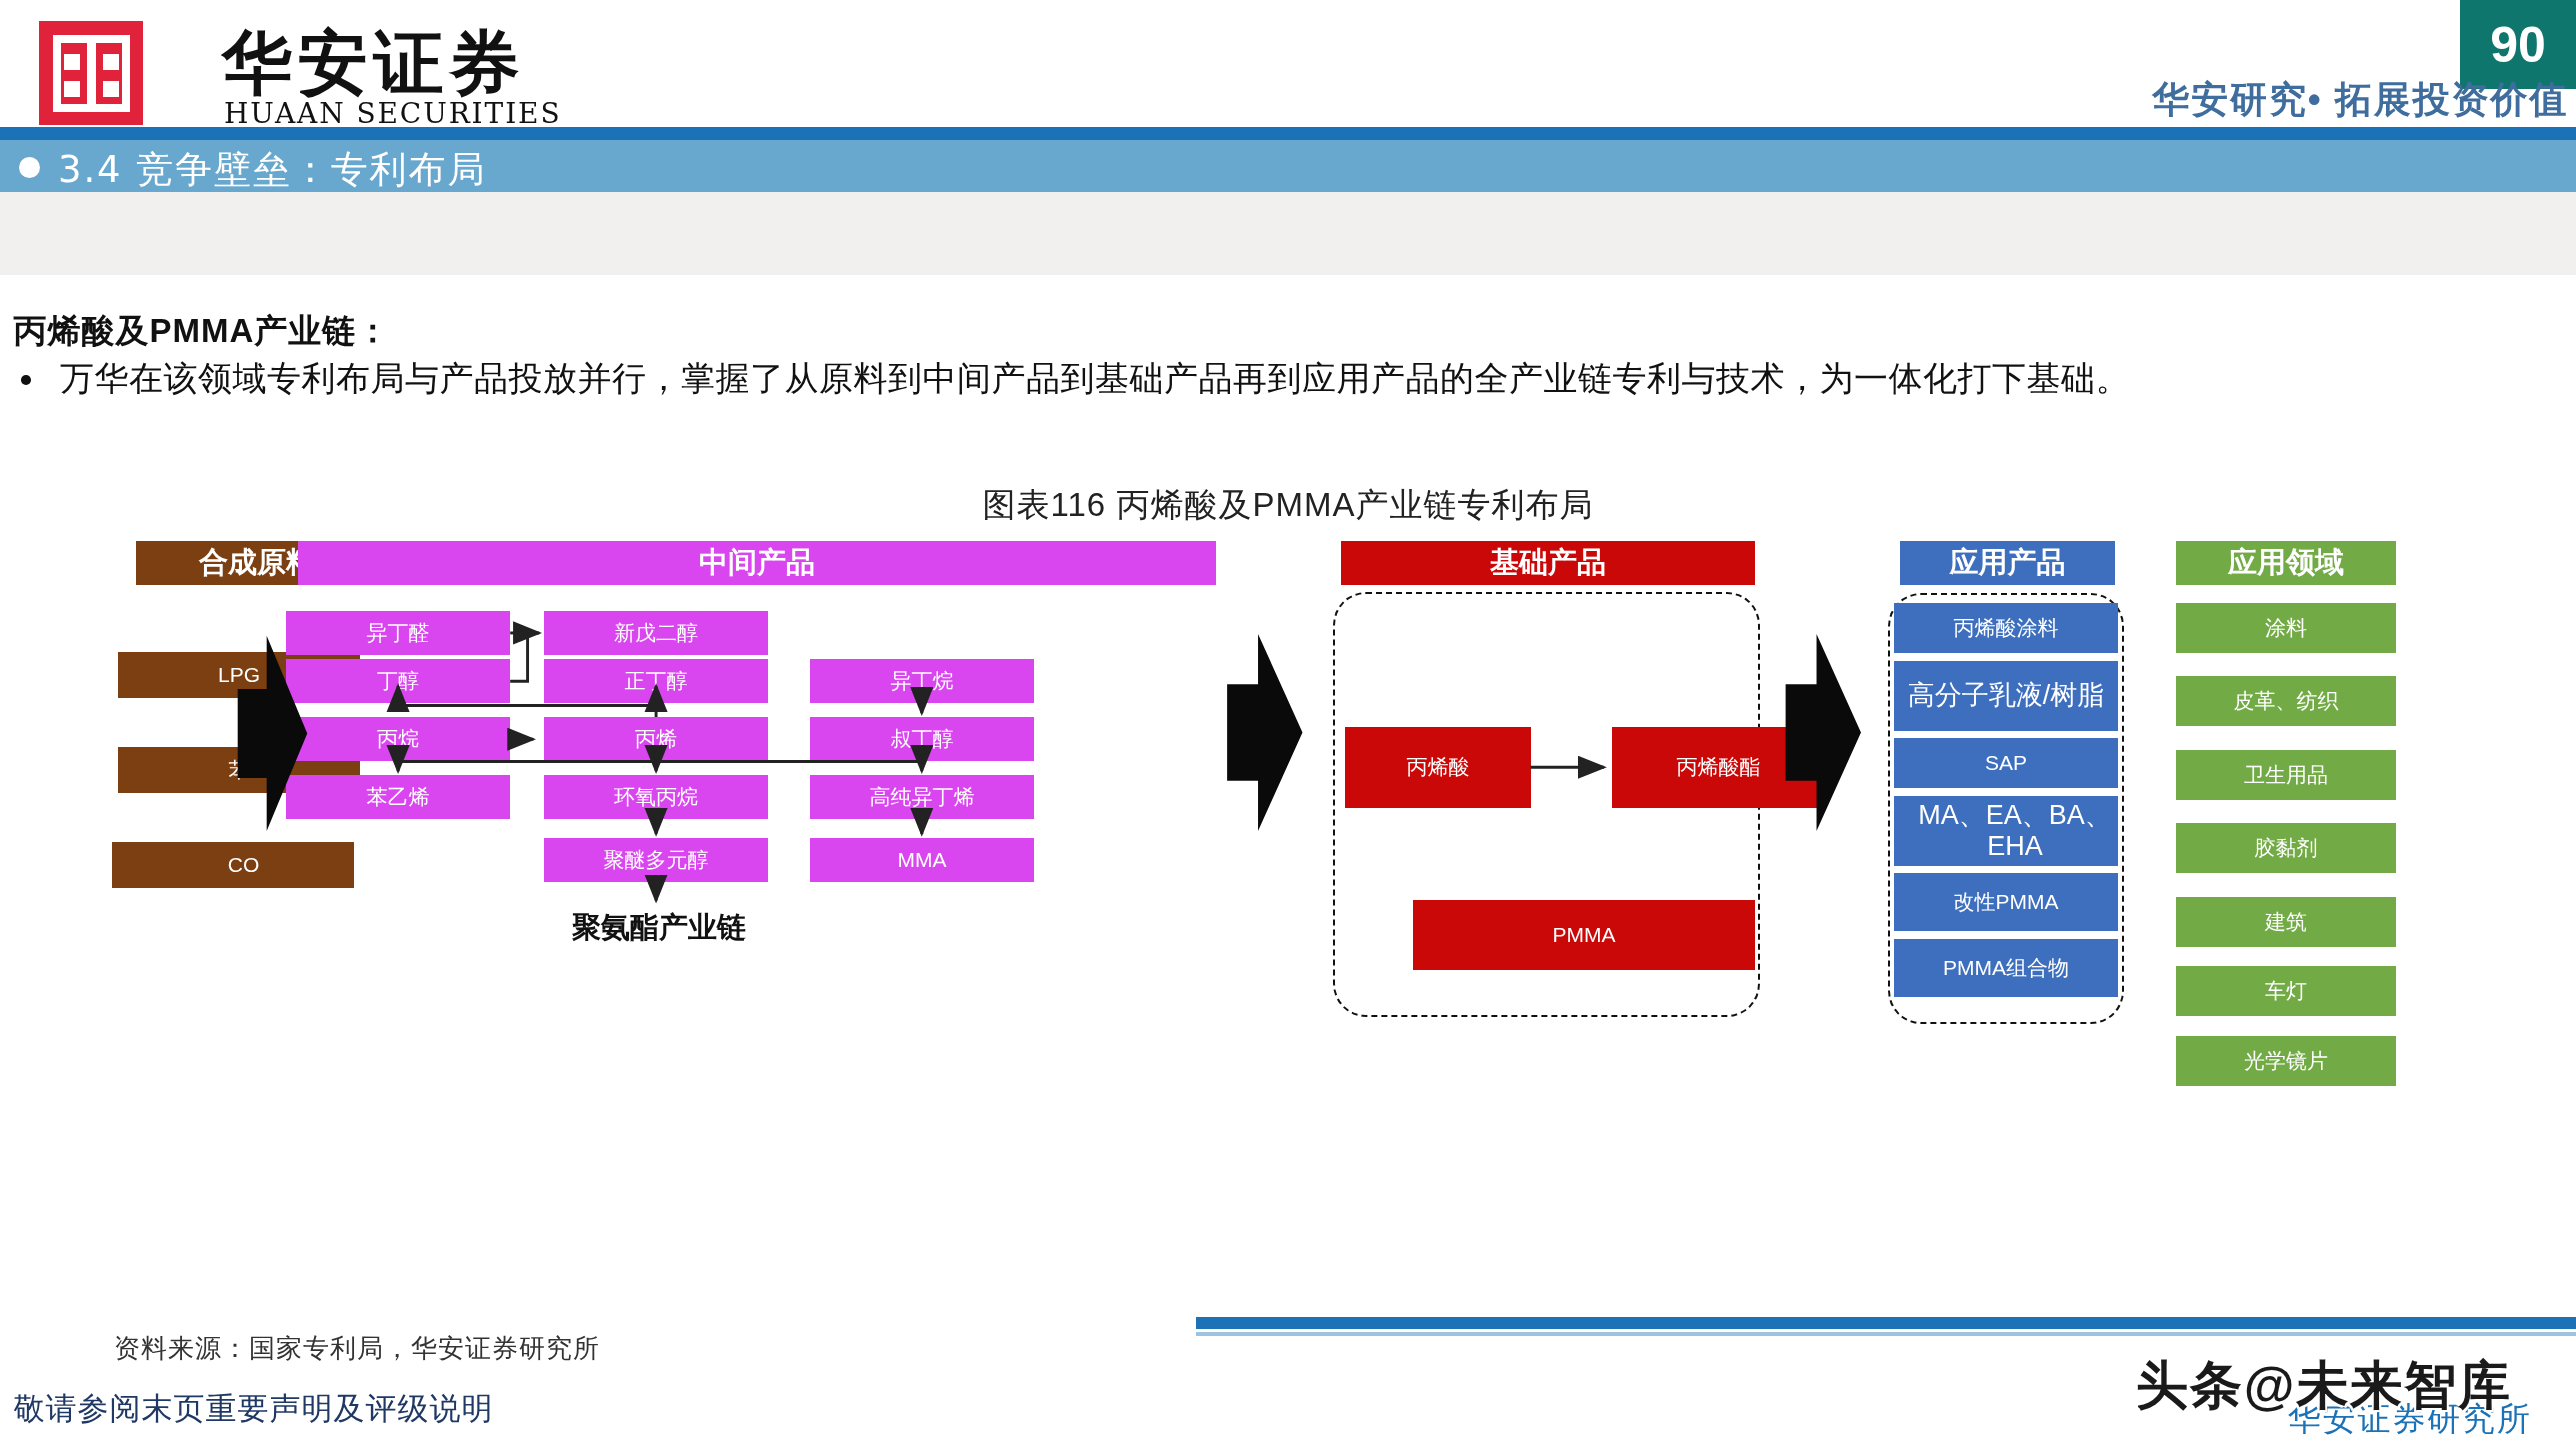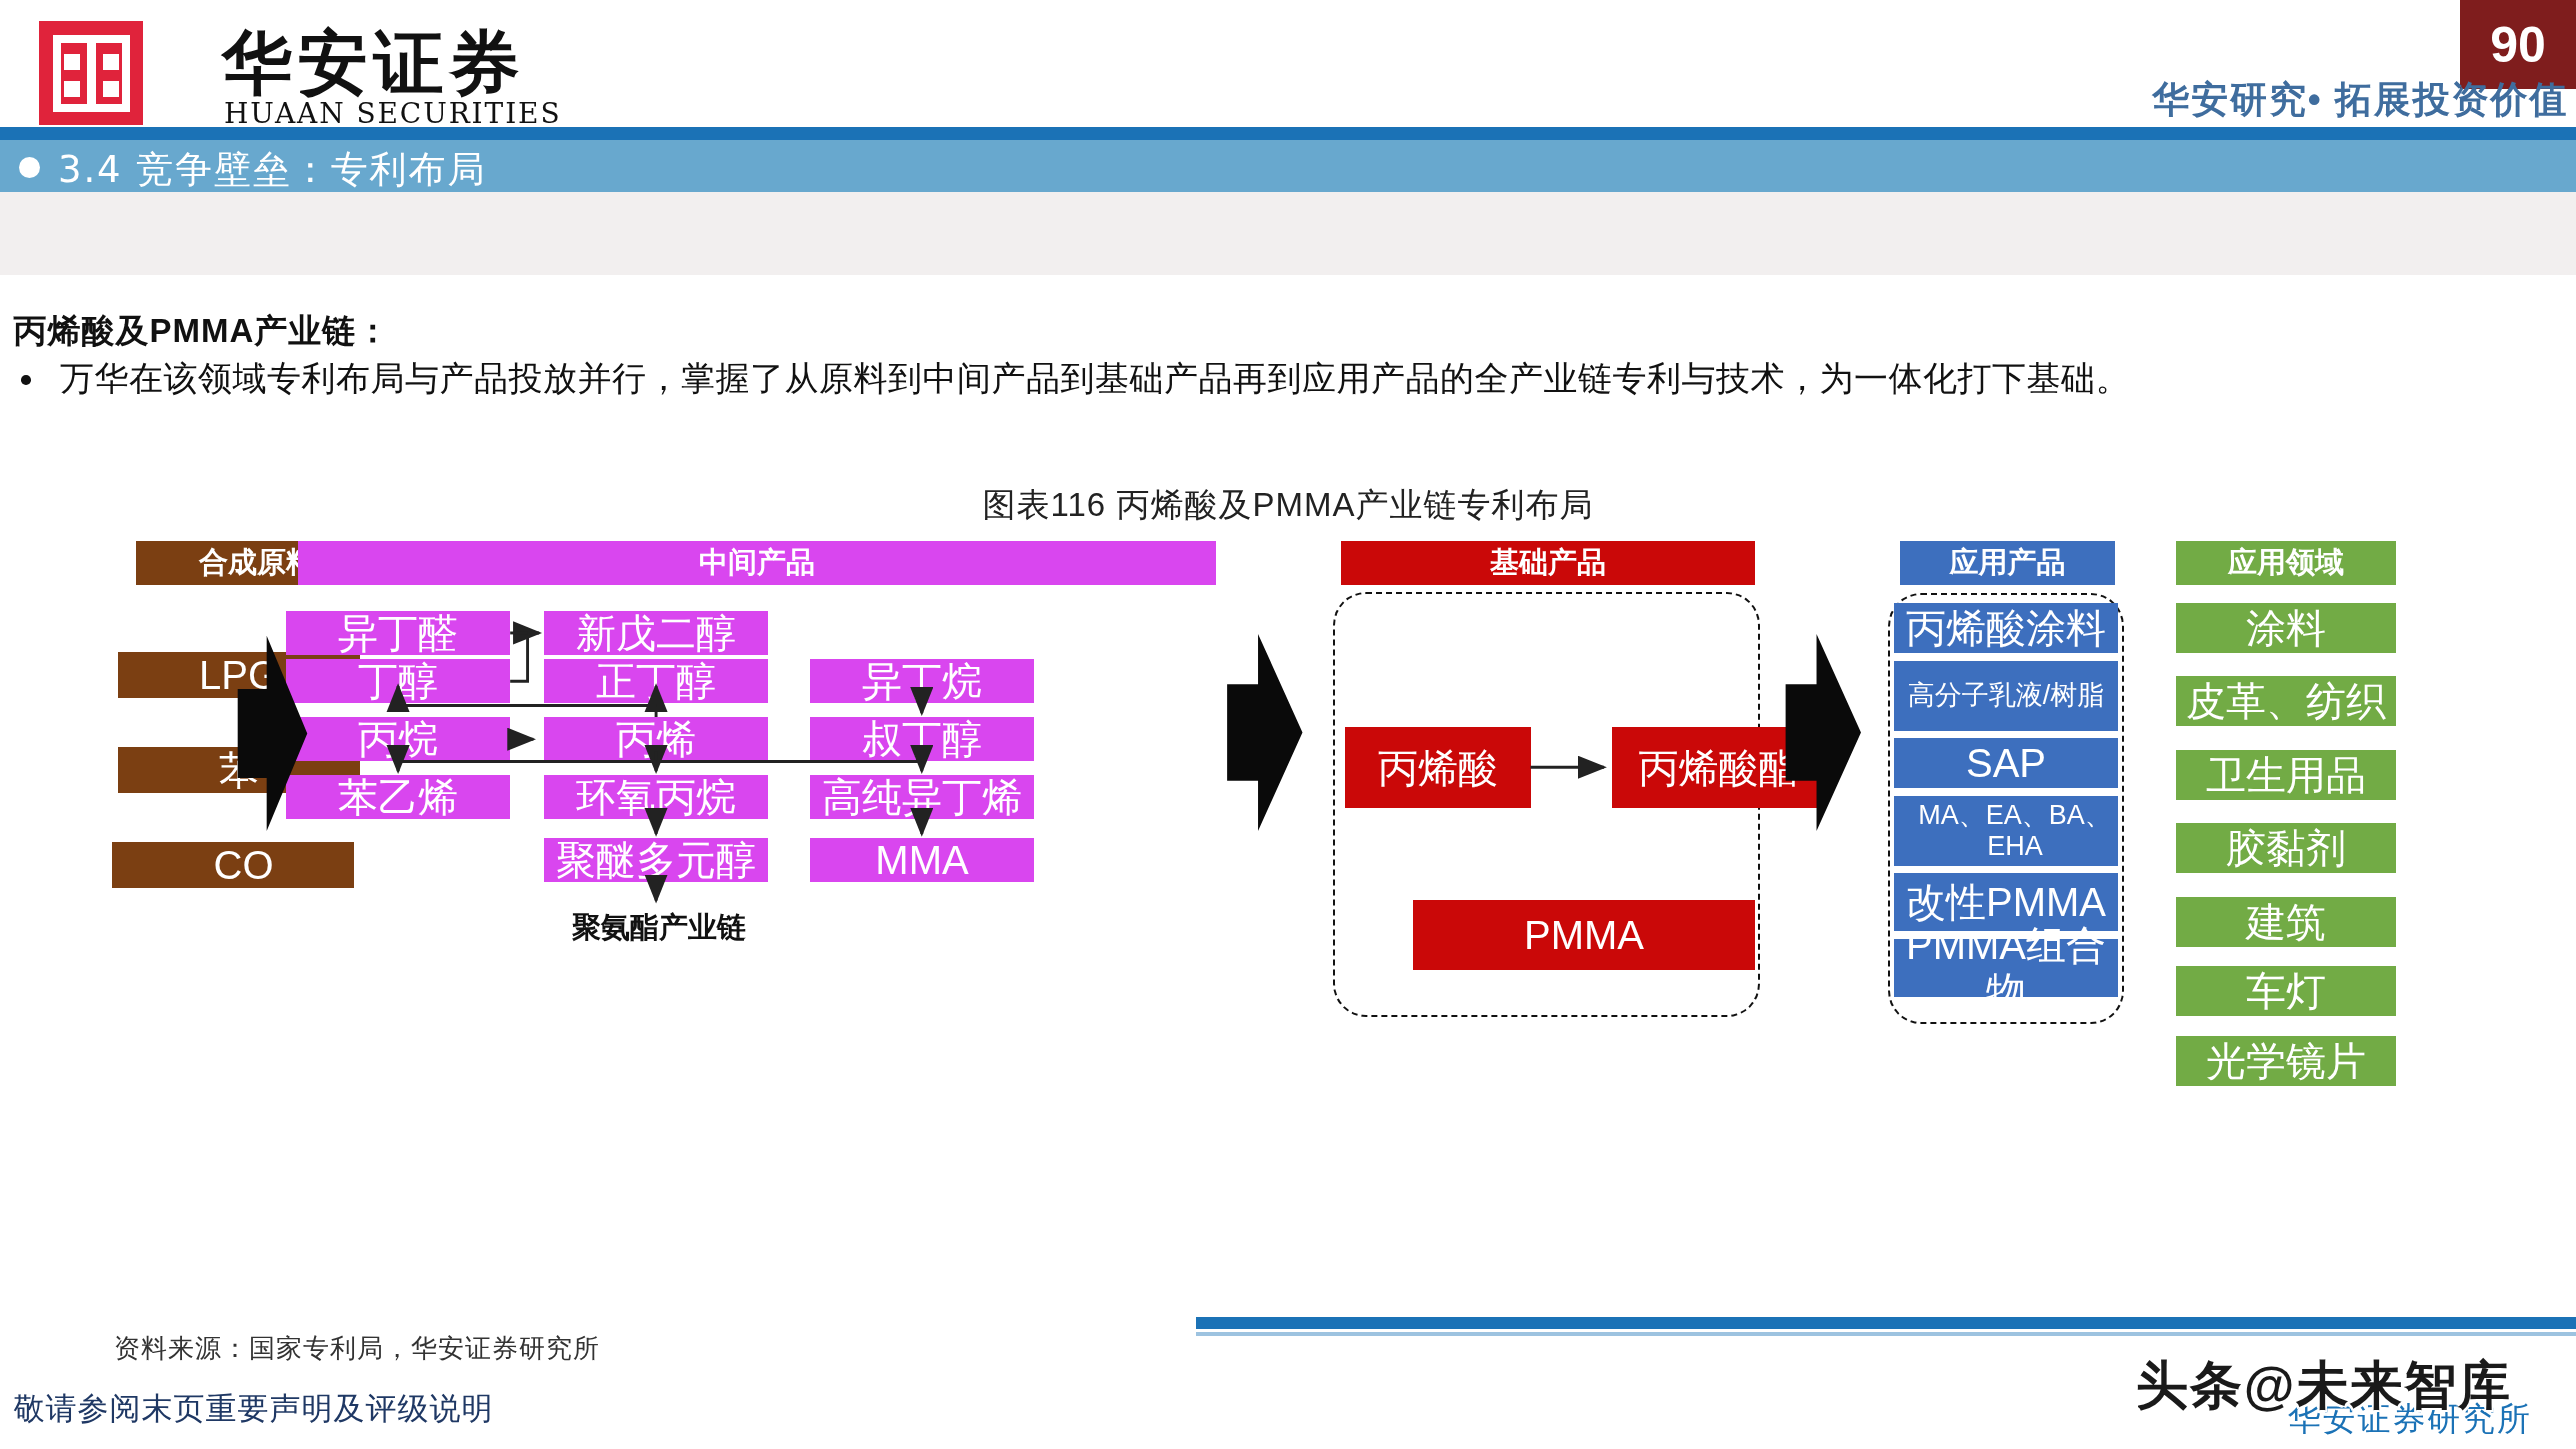--- a/index.html
+++ b/index.html
@@ -16,21 +16,21 @@
   .logo-mark .bar-v{position:absolute;left:48px;top:13.5px;width:8.7px;height:77px;background:#ffffff;}
   .logo-mark .sq1{position:absolute;left:25px;top:33px;width:15.5px;height:15.5px;background:#ffffff;}
   .logo-mark .sq2{position:absolute;left:64px;top:33px;width:15.5px;height:15.5px;background:#ffffff;}
   .logo-mark .sq3{position:absolute;left:25px;top:60px;width:15.5px;height:15.5px;background:#ffffff;}
   .logo-mark .sq4{position:absolute;left:64px;top:60px;width:15.5px;height:15.5px;background:#ffffff;}
   .logo-cn{position:absolute;left:222px;top:17.4px;font-size:70px;font-weight:bold;color:#111;letter-spacing:5.8px;
     font-family:"DejaVu Serif","Liberation Serif",serif;}
   .logo-en{position:absolute;left:224px;top:97px;font-size:28px;letter-spacing:1.9px;color:#111;
     font-family:"DejaVu Serif","Liberation Serif",serif;}
 
-  .pagebox{position:absolute;right:0;top:0;width:116px;height:89px;background:#7f1d1d;
+  .pagebox{position:absolute;right:0;top:0;width:116px;height:89px;background:#0f766e;
     color:#fff;font-size:50px;font-weight:bold;display:flex;align-items:center;justify-content:center;text-align:center;}
   .tagline{position:absolute;right:7.7px;top:75px;font-size:37px;font-weight:bold;color:#3f6d9e;letter-spacing:1.9px;}
 
   
   .bar-dark{position:absolute;left:0;top:127px;width:2576px;height:13.5px;background:#1b72b6;}
   .bar-light{position:absolute;left:0;top:140px;width:2576px;height:52px;background:#68a8ce;}
   .bar-bullet{position:absolute;left:19.3px;top:157px;width:21px;height:21px;border-radius:50%;background:#ffffff;}
   .bar-title{position:absolute;left:58px;top:145px;font-size:37px;color:#ffffff;letter-spacing:1.9px;
     font-family:"DejaVu Sans","Liberation Sans",sans-serif;}
 
@@ -45,21 +45,21 @@
   
   .diagram{position:absolute;left:0;top:541px;width:2576px;height:754px;}
   .bx{position:absolute;box-sizing:border-box;display:flex;align-items:center;justify-content:center;
       color:#ffffff;text-align:center;line-height:1.15;}
   .brown{background:#7b3f12;}
   .orange{background:#d946ef;}
   .red{background:#ca0808;}
   .blue{background:#3d6fbe;}
   .green{background:#72ab45;}
   .hdr{font-size:29px;font-weight:bold;}
-  .cell{font-size:40px;}
+  .cell{font-size:21px;}
   .cellsm{font-size:27px;}
 
   .dashbox{position:absolute;box-sizing:border-box;border:2.9px dashed #111;border-radius:33px;}
   .plainlbl{position:absolute;font-size:29px;font-weight:bold;color:#111;}
 
   .svgover{position:absolute;left:0;top:0;width:2576px;height:754px;pointer-events:none;}
 
   
   .src{position:absolute;left:114px;top:1331px;font-size:26px;color:#333;letter-spacing:1px;}
   .footline1{position:absolute;left:1196px;top:1317px;width:1380px;height:11.6px;background:#1b72b6;}

